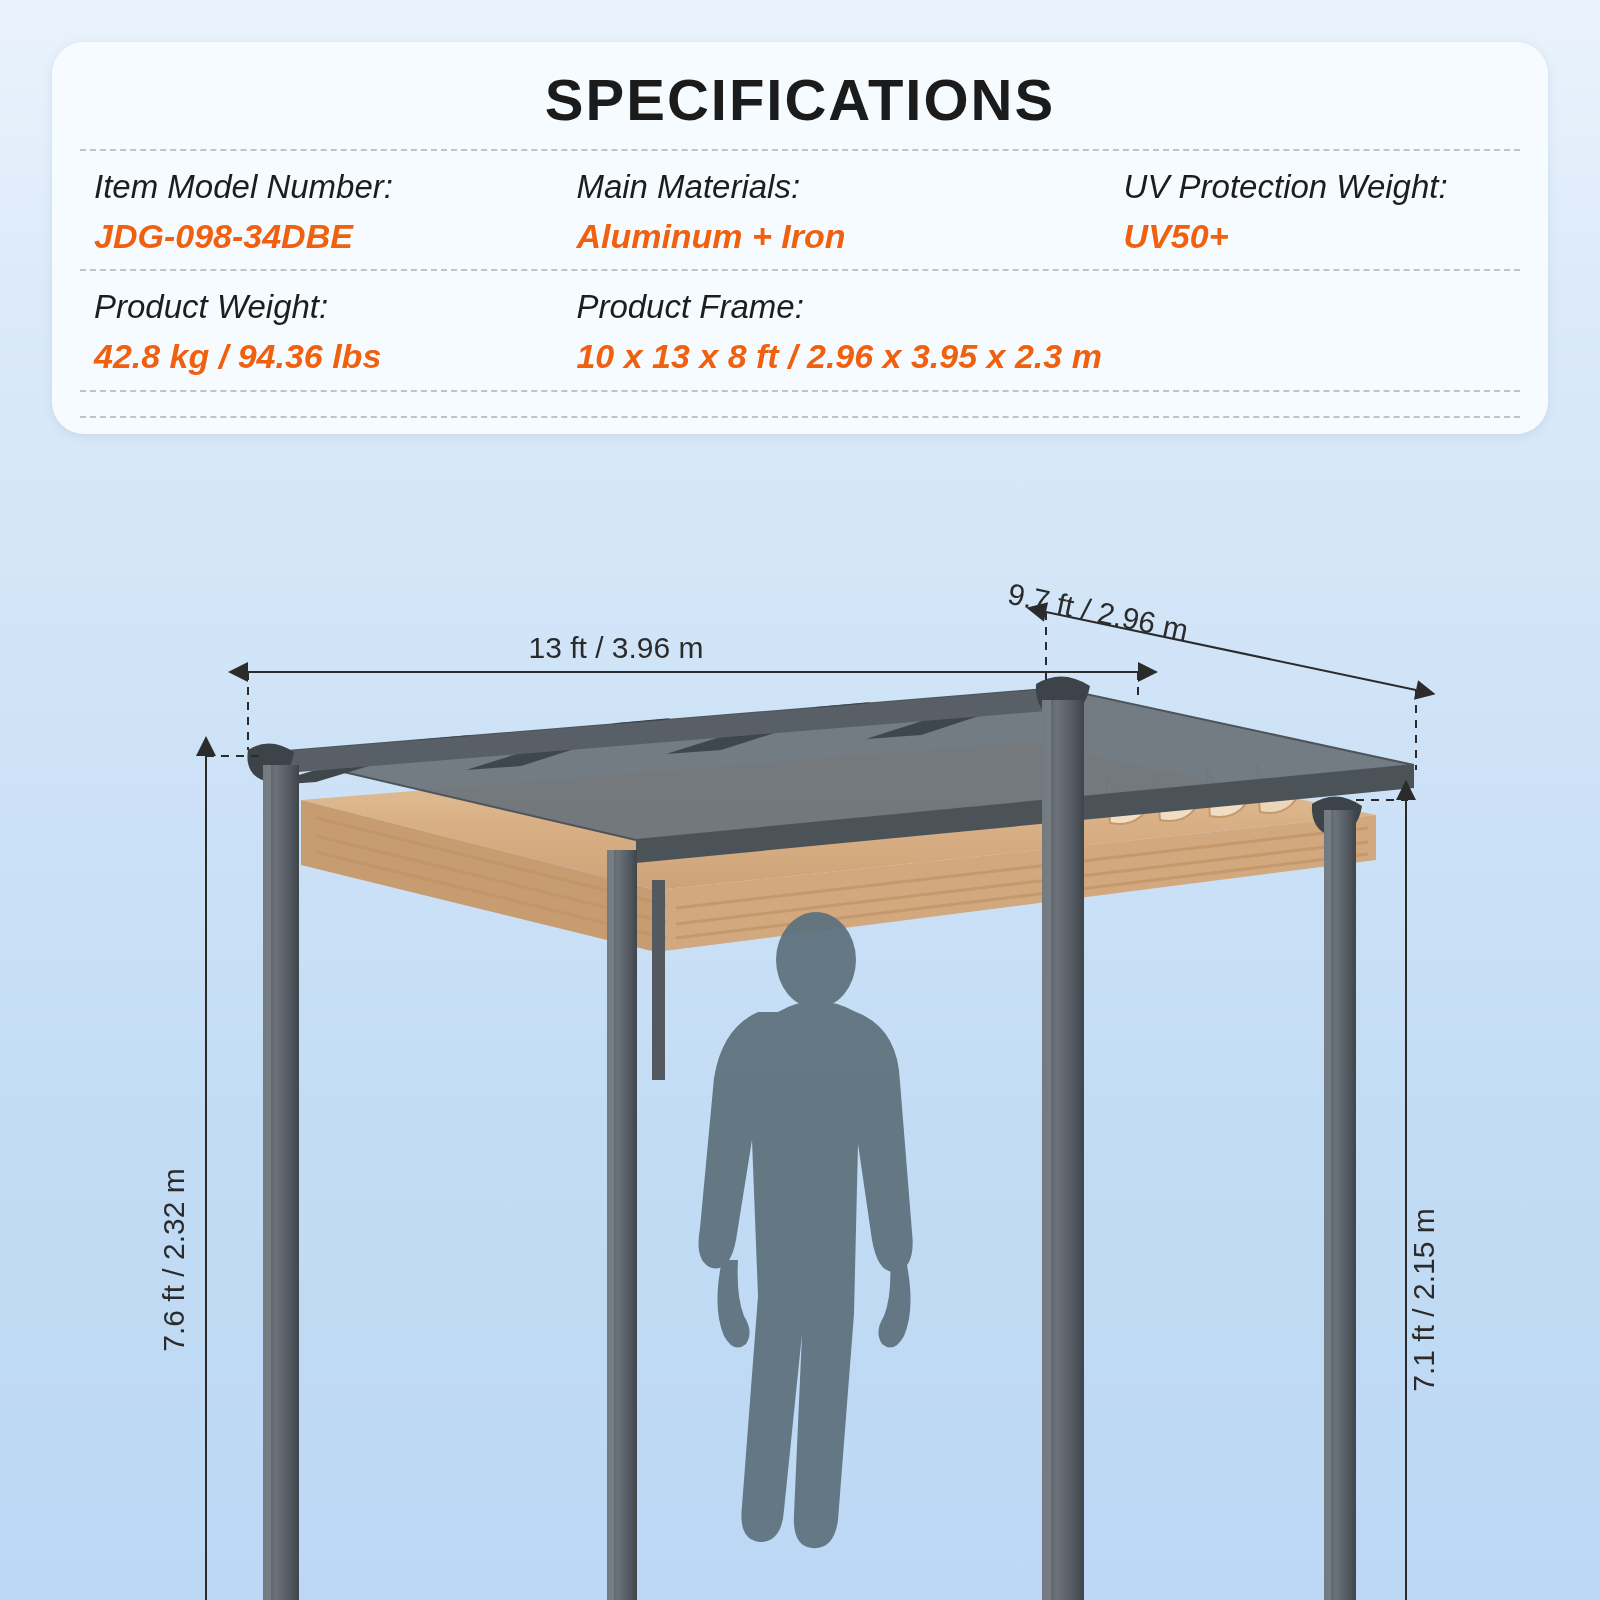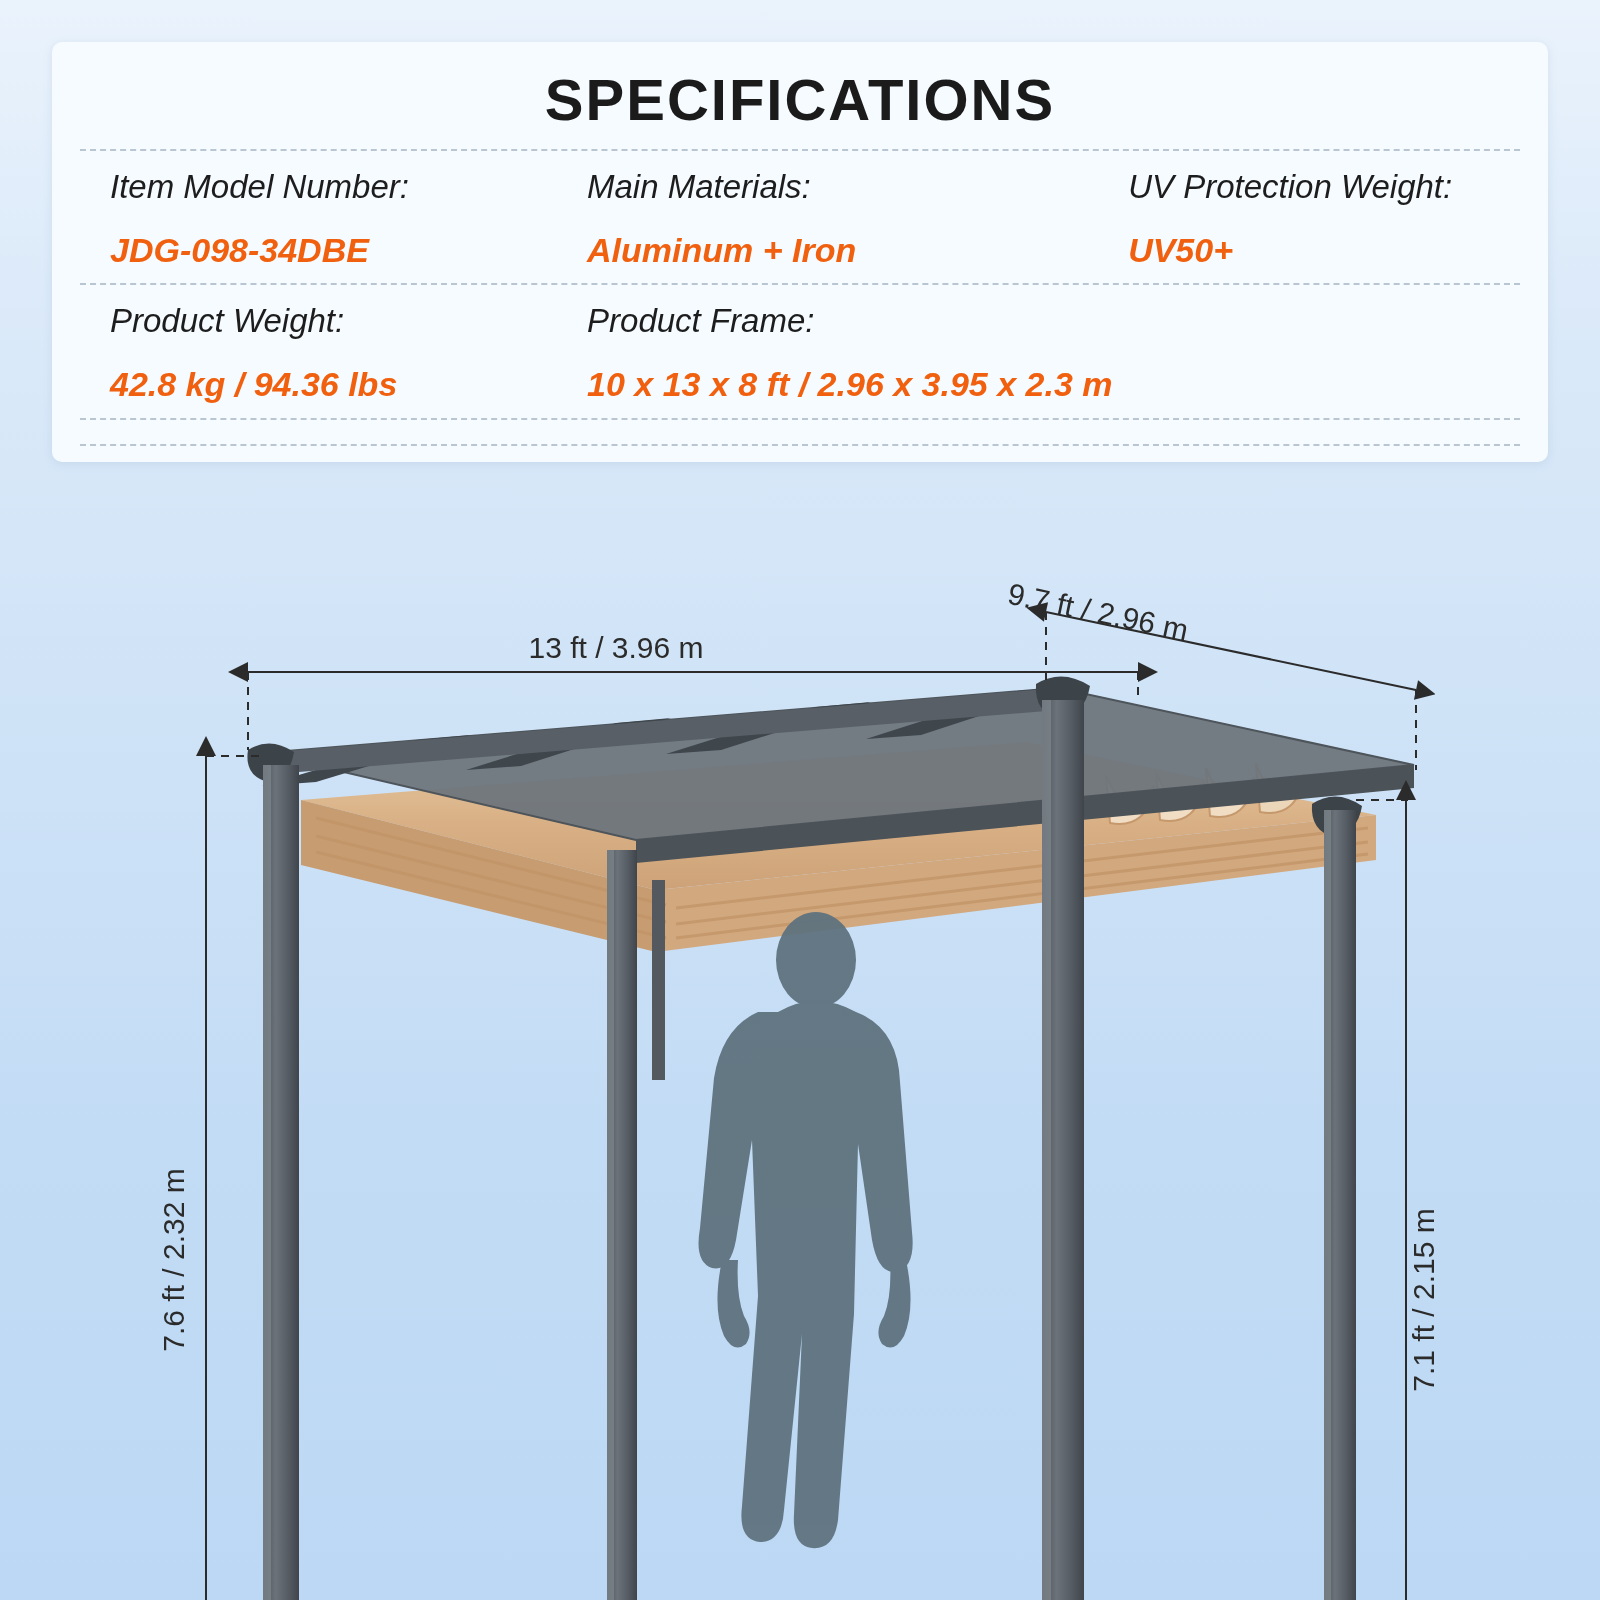--- a/index.html
+++ b/index.html
@@ -10,63 +10,63 @@
     position:relative;
     overflow:hidden;
   }
 
   
   .spec-card{
     position:absolute;
     left:52px; top:42px;
     width:1496px;
     background:#f6fbff;
-    border-radius:10px;
+    border-radius:32px;
     box-shadow:0 2px 10px rgba(120,150,180,.18);
     padding:18px 0 16px 0;
     box-sizing:border-box;
   }
   .spec-title{
     text-align:center;
     font-size:58px;
     font-weight:bold;
     letter-spacing:2px;
     color:#1b1b1b;
     font-family:"Liberation Sans", sans-serif;
     padding:6px 0 16px 0;
   }
   .dashed{
     border-top:2px dashed #b9c6d2;
     margin:0 28px;
     height:0;
   }
   .spec-row{
     display:flex;
-    padding:14px 28px 10px 44px;
+    padding:14px 28px 10px 28px;
     box-sizing:border-box;
   }
   .spec-cell{ box-sizing:border-box; padding-left:14px;}
   .c1{width:33.5%;}
   .c2{width:38%;}
   .c3{width:28.5%;}
   .full{width:100%;}
   .lbl{
     font-size:33px;
     font-style:italic;
     color:#1d1d1d;
     line-height:1.35;
     white-space:nowrap;
   }
   .val{
     font-size:34px;
     font-style:italic;
     font-weight:bold;
     color:#f0600f;
     line-height:1.35;
-    margin-top:18px;
+    margin-top:4px;
     white-space:nowrap;
   }
 
   
   .diagram{
     position:absolute;
     left:16px; top:560px;
     width:1309px; height:1040px;
   }
   .diagram svg{display:block;}

